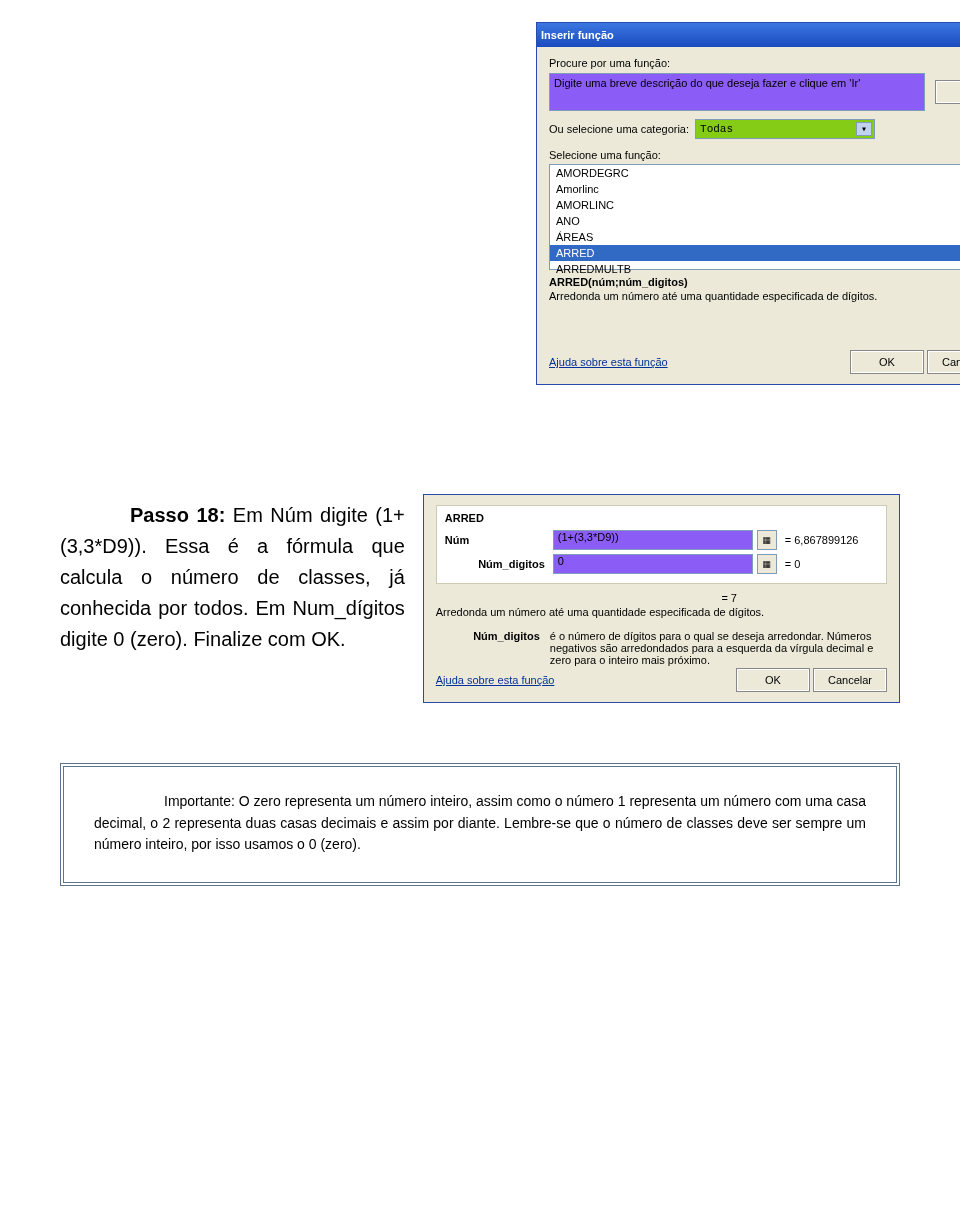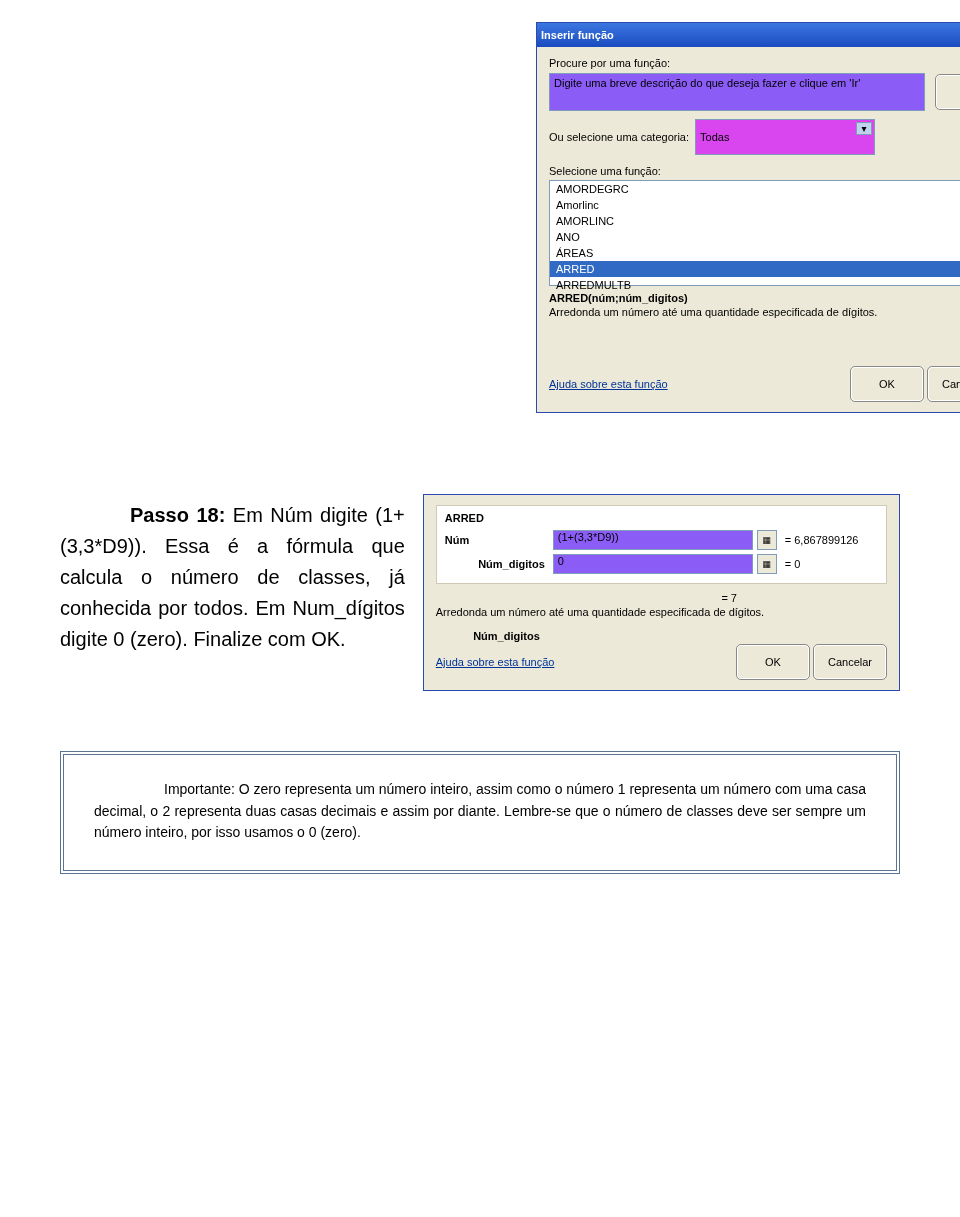--- a/index.html
+++ b/index.html
@@ -10,26 +10,26 @@
 
 
 .dialog { border:1px solid #2a4ab0; background:#ece9d8; font-family:Tahoma,Arial,sans-serif; font-size:11px; color:#000; margin:4px 0 20px 0; }
 .titlebar { background:linear-gradient(#3b77e0,#1a4bbf); color:#fff; height:24px; display:flex; align-items:center; padding:0 4px; font-weight:bold; }
 .titlebar .spacer { flex:1; }
 .tb-btn { width:18px; height:16px; margin-left:3px; background:#d54e21; border:1px solid #fff3; display:flex; align-items:center; justify-content:center; color:#fff; font-size:11px; border-radius:2px; }
 .dbody { padding:10px 12px; }
 .row { display:flex; align-items:center; margin:3px 0; }
 .label { font-size:11px; }
 .textbox { border:1px solid #7f9db9; background:#8b5cf6; height:18px; font-size:11px; padding:0 4px; }
-.btn { border:1px solid #888; background:#ece9d8; height:36px; font-size:11px; padding:0 14px; border-radius:5px; box-shadow:inset 0 0 0 1px #fff; }
+.btn { border:1px solid #888; background:#ece9d8; height:24px; font-size:11px; padding:0 14px; border-radius:0; box-shadow:inset 0 0 0 1px #fff; }
 .listbox { border:1px solid #7f9db9; background:#fff; font-size:11px; }
 .listbox .item { padding:2px 6px; }
 .listbox .item.selected { background:#316ac5; color:#fff; }
 .link { color:#003399; text-decoration:underline; }
-.select { border:1px solid #7f9db9; background:#d946ef; height:18px; font-size:11px; padding:8px 4px; display:flex; align-items:center; position:relative; }
+.select { border:1px solid #7f9db9; background:#84cc16; height:18px; font-size:11px; padding:0 4px; display:flex; align-items:center; position:relative;font-family:Liberation Mono, monospace; }
 .select::after { content:'▾'; position:absolute; right:2px; top:2px; font-size:10px; background:#c1d2ee; width:14px; text-align:center; border:1px solid #7f9db9; }
 
 .dialog1 { position:absolute; left:476px; top:8px; width:476px; }
 .topblock { position:relative; height:440px; }
 .lefttext1 { width:375px; }
 
 .midblock { display:flex; align-items:flex-start; gap:18px; margin-top:40px; }
 .lefttext2 { width:370px; }
 .dialog2 { width:510px; }
 
@@ -111,20 +111,21 @@
             <span class="bold label" style="width:100px; text-align:right; padding-right:8px;">Núm_digitos</span>
             <div class="textbox" style="width:190px;"><span>0</span></div>
             <span class="refbtn">▦</span>
             <span style="margin-left:8px;">= 0</span>
           </div>
         </div>
         <div style="text-align:right; padding-right:150px; margin-top:8px;">= 7</div>
         <div style="margin-top:2px;">Arredonda um número até uma quantidade especificada de dígitos.</div>
         <div style="display:flex; margin-top:12px; gap:10px;">
           <span class="bold label" style="width:104px; text-align:right;">Núm_digitos</span>
+          <span style="flex:1;">é o número de dígitos para o qual se deseja arredondar. Números negativos são arredondados para a esquerda da vírgula decimal e zero para o inteiro mais próximo.</span>
         </div>
         <div class="footrow" style="margin-top:2px;">
           <span class="link">Ajuda sobre esta função</span>
           <div>
             <button class="btn" style="width:74px;">OK</button>
             <button class="btn" style="width:74px;">Cancelar</button>
           </div>
         </div>
       </div>
     </div>

